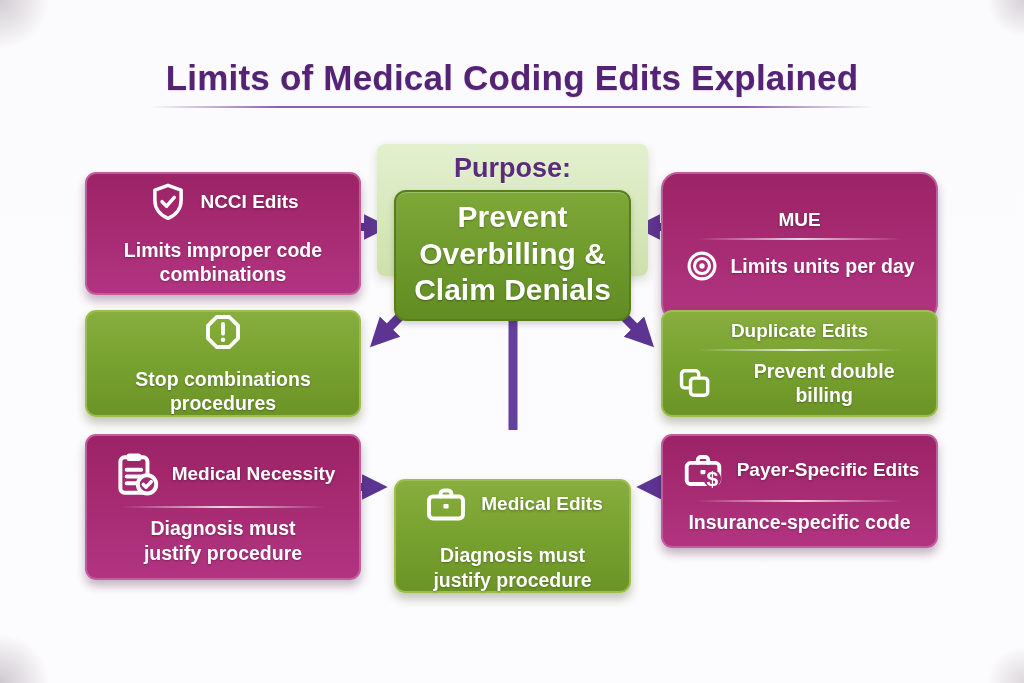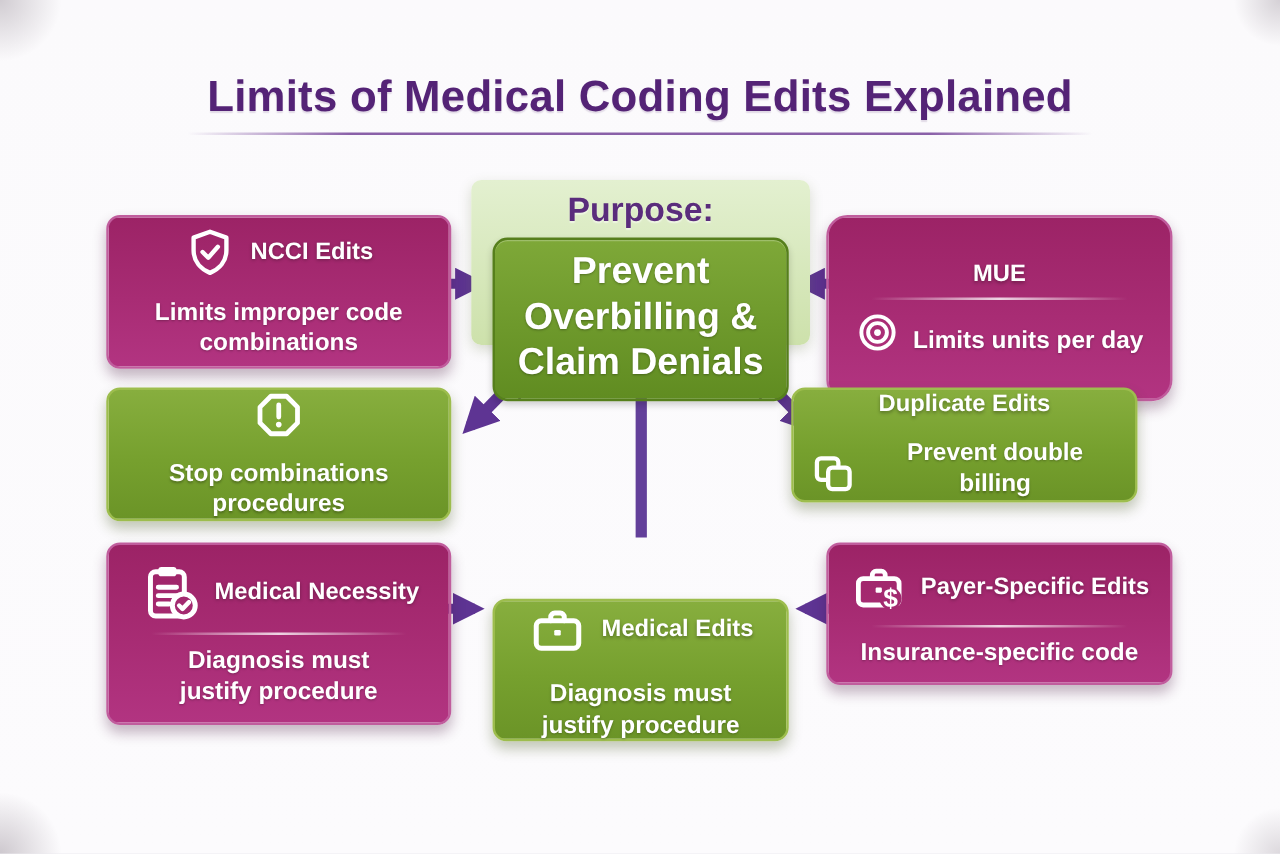--- a/index.html
+++ b/index.html
@@ -44,21 +44,21 @@
     text-align:center;
   }
   .separator {
     height:2px; width:82%; margin:7px auto 8px; border-radius:1px;
     background:linear-gradient(90deg, rgba(255,255,255,0) 0%, rgba(255,255,255,.8) 50%, rgba(255,255,255,0) 100%);
   }
   .box-body {
     font-size:19.5px; font-weight:600; line-height:1.24;
     text-shadow:0 1px 2px rgba(0,0,0,.28);
   }
-  .body-row { display:flex; align-items:flex-end; gap:10px; justify-content:center; }
+  .body-row { display:flex; align-items:center; gap:10px; justify-content:center; }
   .w200 { max-width:205px; }
   .w170 { max-width:175px; }
   .purpose-outer {
     position:absolute; left:377px; top:144px; width:271px; height:132px;
     background:linear-gradient(180deg,#e3f0d0 0%, #cde1ab 100%);
     border-radius:8px; box-shadow:0 4px 10px rgba(90,110,50,.22);
     text-align:center; box-sizing:border-box;
   }
   .purpose-label {
     font-size:27px; font-weight:bold; color:#5a2c7c; margin:9px 0 0;
@@ -151,21 +151,21 @@
     <div class="body-row">
       <svg class="icon" width="36" height="36" viewBox="0 0 24 24" fill="none" stroke="#fff" stroke-width="2.1">
         <circle cx="12" cy="12" r="8.6"></circle>
         <circle cx="12" cy="12" r="5"></circle>
         <circle cx="12" cy="12" r="1.8" fill="#fff" stroke="none"></circle>
       </svg>
       <div class="box-body">Limits units per day</div>
     </div>
   </div>
 
-  <div class="box green" style="left:633px; top:310px; width:277px; height:92px;">
+  <div class="box green" style="left:661px; top:310px; width:277px; height:107px;">
     <div class="box-title">Duplicate Edits</div>
     <div class="separator"></div>
     <div class="body-row">
       <svg class="icon" width="40" height="40" viewBox="0 0 24 24" fill="none" stroke="#fff" stroke-width="2.1" stroke-linejoin="round">
         <rect x="4" y="4.5" width="10.5" height="10.5" rx="2"></rect>
         <rect x="9.5" y="9" width="10.5" height="10.5" rx="2" fill="#76a02e"></rect>
       </svg>
       <div class="box-body">Prevent double billing</div>
     </div>
   </div>

